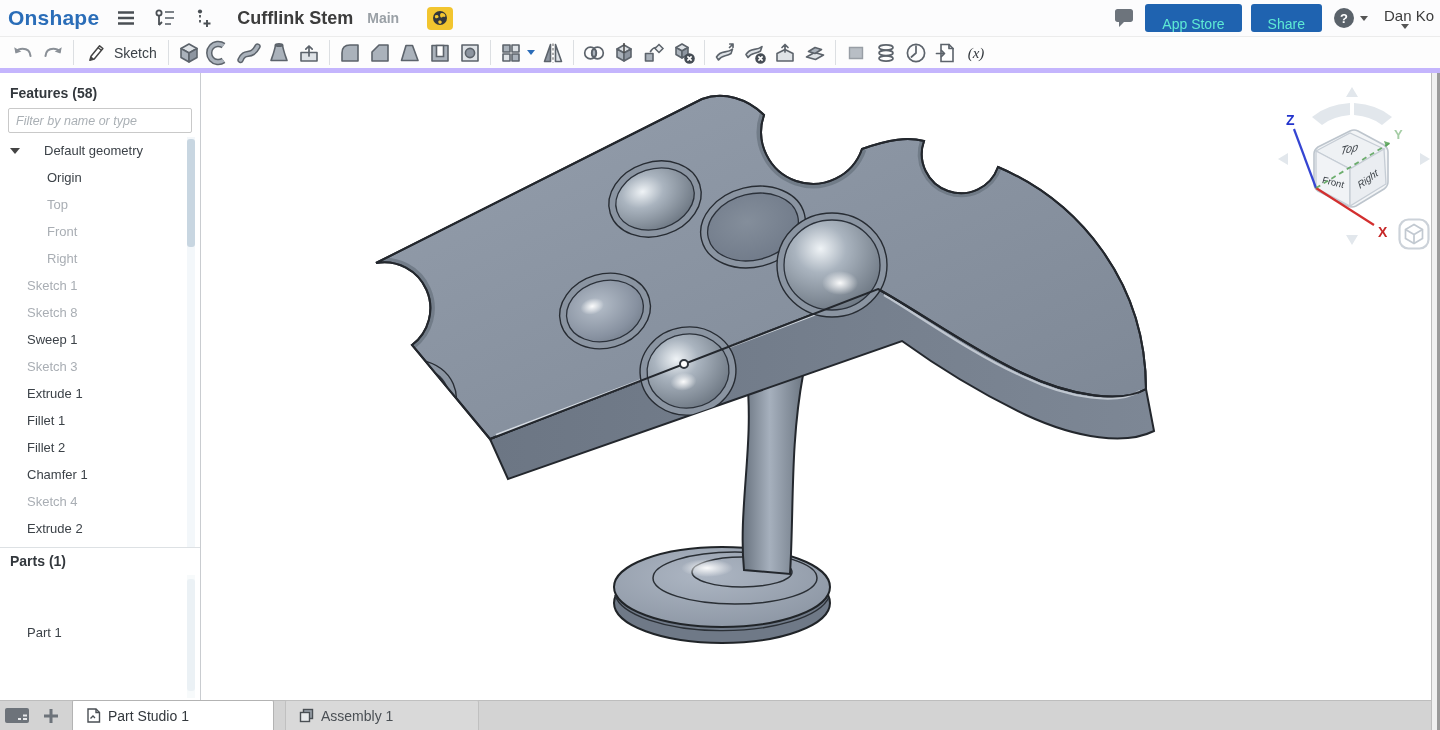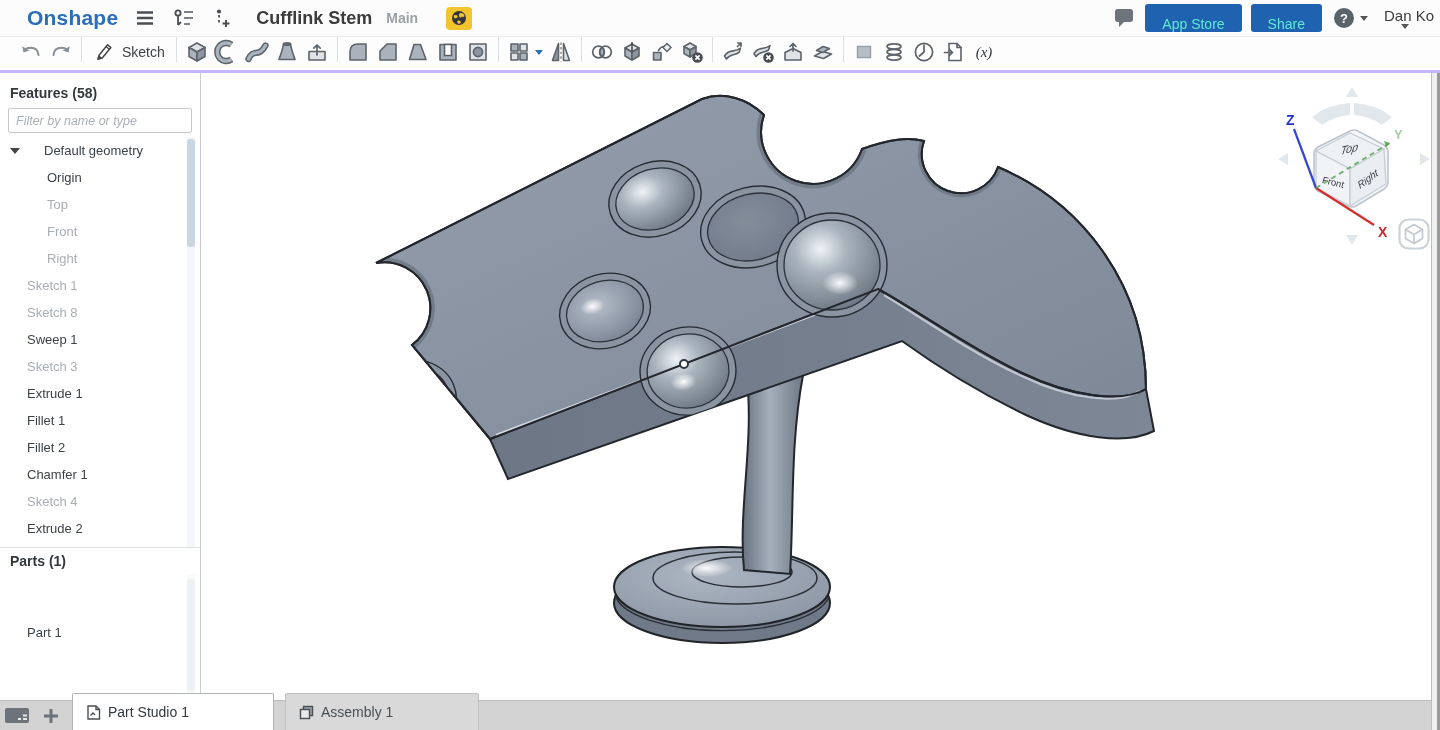--- a/index.html
+++ b/index.html
@@ -2,41 +2,41 @@
 <html><head>
 <meta charset="utf-8">
 <style>
   * { margin:0; padding:0; box-sizing:border-box; }
   html,body { width:1440px; height:730px; overflow:hidden; background:#fff;
               font-family:"Liberation Sans", sans-serif; }
 
   
   .header { position:absolute; top:0; left:0; right:0; height:37px; background:#fcfcfd;
             border-bottom:1px solid #ececec; display:flex; align-items:center; }
-  .logo { font-size:21px; font-weight:bold; color:#2a6db8; margin-left:27px; letter-spacing:.2px; }
+  .logo { font-size:21px; font-weight:bold; color:#2a6db8; margin-left:8px; letter-spacing:.2px; }
   .hicon { margin-left:16px; display:flex; align-items:center; cursor:pointer; }
   .doc-title { font-size:18px; font-weight:bold; color:#3c3c3c; margin-left:22px; }
   .workspace { font-size:14px; color:#9aa0a6; margin-left:14px;font-weight:bold; }
   .globe-badge { width:26px; height:23px; background:#f2c52f; border-radius:4px; margin-left:28px;
                  display:flex; align-items:center; justify-content:center; }
   .hspacer { flex:1; }
   .btn { height:28px; border:none; border-radius:3px; background:#1f63b0; color:#5eead4;
          font-size:14px; font-family:"Liberation Sans",sans-serif; padding:12px 17px; margin-left:9px; cursor:pointer; }
   .help-wrap { display:flex; align-items:center; margin-left:12px; cursor:pointer; }
   .help-circle { width:20px; height:20px; border-radius:50%; background:#5a626a; color:#fff;
                  font-size:13px; font-weight:bold; display:flex; align-items:center; justify-content:center; }
   .caret { width:0; height:0; border-left:4px solid transparent; border-right:4px solid transparent;
            border-top:5px solid #555; margin-left:6px; }
   .caret.blue { border-top-color:#2b6cb8; margin-left:3px; }
   .user { font-size:15px; color:#3c3c3c; margin-left:16px; margin-right:6px; cursor:pointer; display:flex; align-items:center;flex-direction:column; }
   .user-caret { margin-left:7px; margin-right:14px; }
 
   
   .toolbar { position:absolute; top:37px; left:0; right:0; height:36px; background:#fdfdfd;
-             border-bottom:3px solid #c4b5fd; display:flex; padding-left:16px; }
+             border-bottom:5px solid #c4b5fd; display:flex; align-items:center; padding-left:8px; }
   .ti { width:30px; height:30px; display:flex; align-items:center; justify-content:center;
         cursor:pointer; border-radius:2px; }
   .tsep { width:1px; height:25px; background:#dcdfe2; margin:0 5px; }
   .sketch-btn { display:flex; align-items:center; gap:5px; padding:0 6px; height:30px; cursor:pointer; }
   .sketch-label { font-size:14px; color:#3c4248; }
   svg .s  { stroke:#5c636b; stroke-width:1.7; fill:none; stroke-linejoin:round; stroke-linecap:round; }
   svg .sf1{ stroke:#5c636b; stroke-width:1.6; fill:#aab2bb; stroke-linejoin:round; }
   svg .sf2{ stroke:#5c636b; stroke-width:1.6; fill:#dfe3e7; stroke-linejoin:round; }
   svg .sf3{ stroke:#5c636b; stroke-width:1.6; fill:#8d95a0; stroke-linejoin:round; }
   svg .sg { stroke:#8a9097; stroke-width:2.1; fill:none; stroke-linecap:round; }
@@ -72,21 +72,21 @@
   .right-strip-inner { position:absolute; right:0; top:0; bottom:0; width:3px; background:#9a9a9a; }
 
   
   .viewcube { position:absolute; left:1070px; top:12px; width:165px; height:175px; cursor:pointer; }
   .homeicon { position:absolute; left:1196px; top:145px; width:32px; height:32px; cursor:pointer; }
 
   
   .tabbar { position:absolute; left:0; right:0; bottom:0; height:30px; background:#d3d3d3;
             border-top:1px solid #bdbdbd; display:flex; align-items:flex-end; }
   .bbicon { width:34px; height:28px; display:flex; align-items:center; justify-content:center; cursor:pointer; }
-  .tab { height:37px; display:flex; align-items:center; gap:6px; padding:0 12px; font-size:14px;
+  .tab { height:30px; display:flex; align-items:center; gap:6px; padding:0 12px; font-size:14px;
          border:1px solid #b3b3b3; border-bottom:none; border-radius:2px 2px 0 0; cursor:pointer; }
   .tab.active { background:#fff; color:#33383d; width:202px; margin-left:4px; }
   .tab.inactive { background:#d9d9d9; color:#4a4f54; width:194px; margin-left:11px; border-color:#c0c0c0; }
 </style>
 </head>
 <body>
 
 <div class="header">
   <div class="logo">Onshape</div>
   <div class="hicon">

